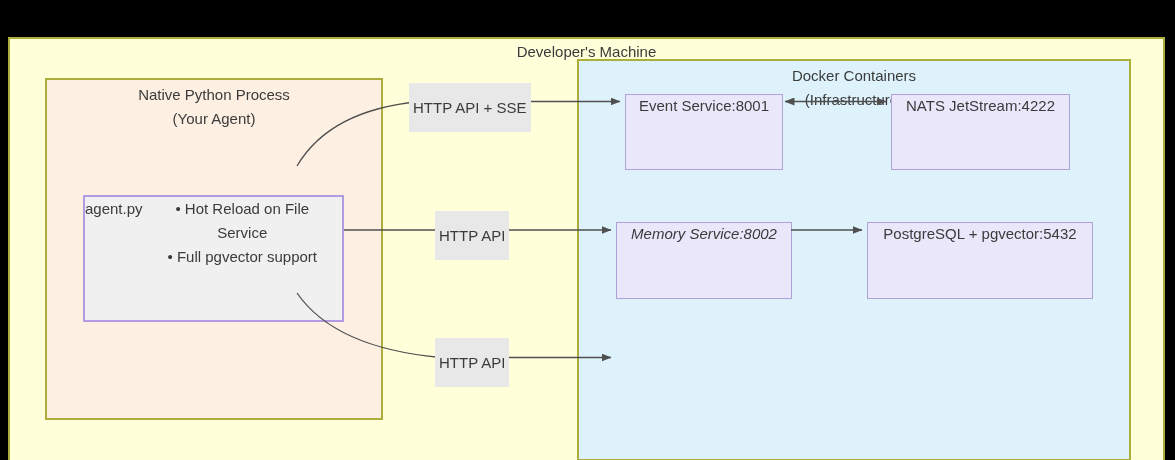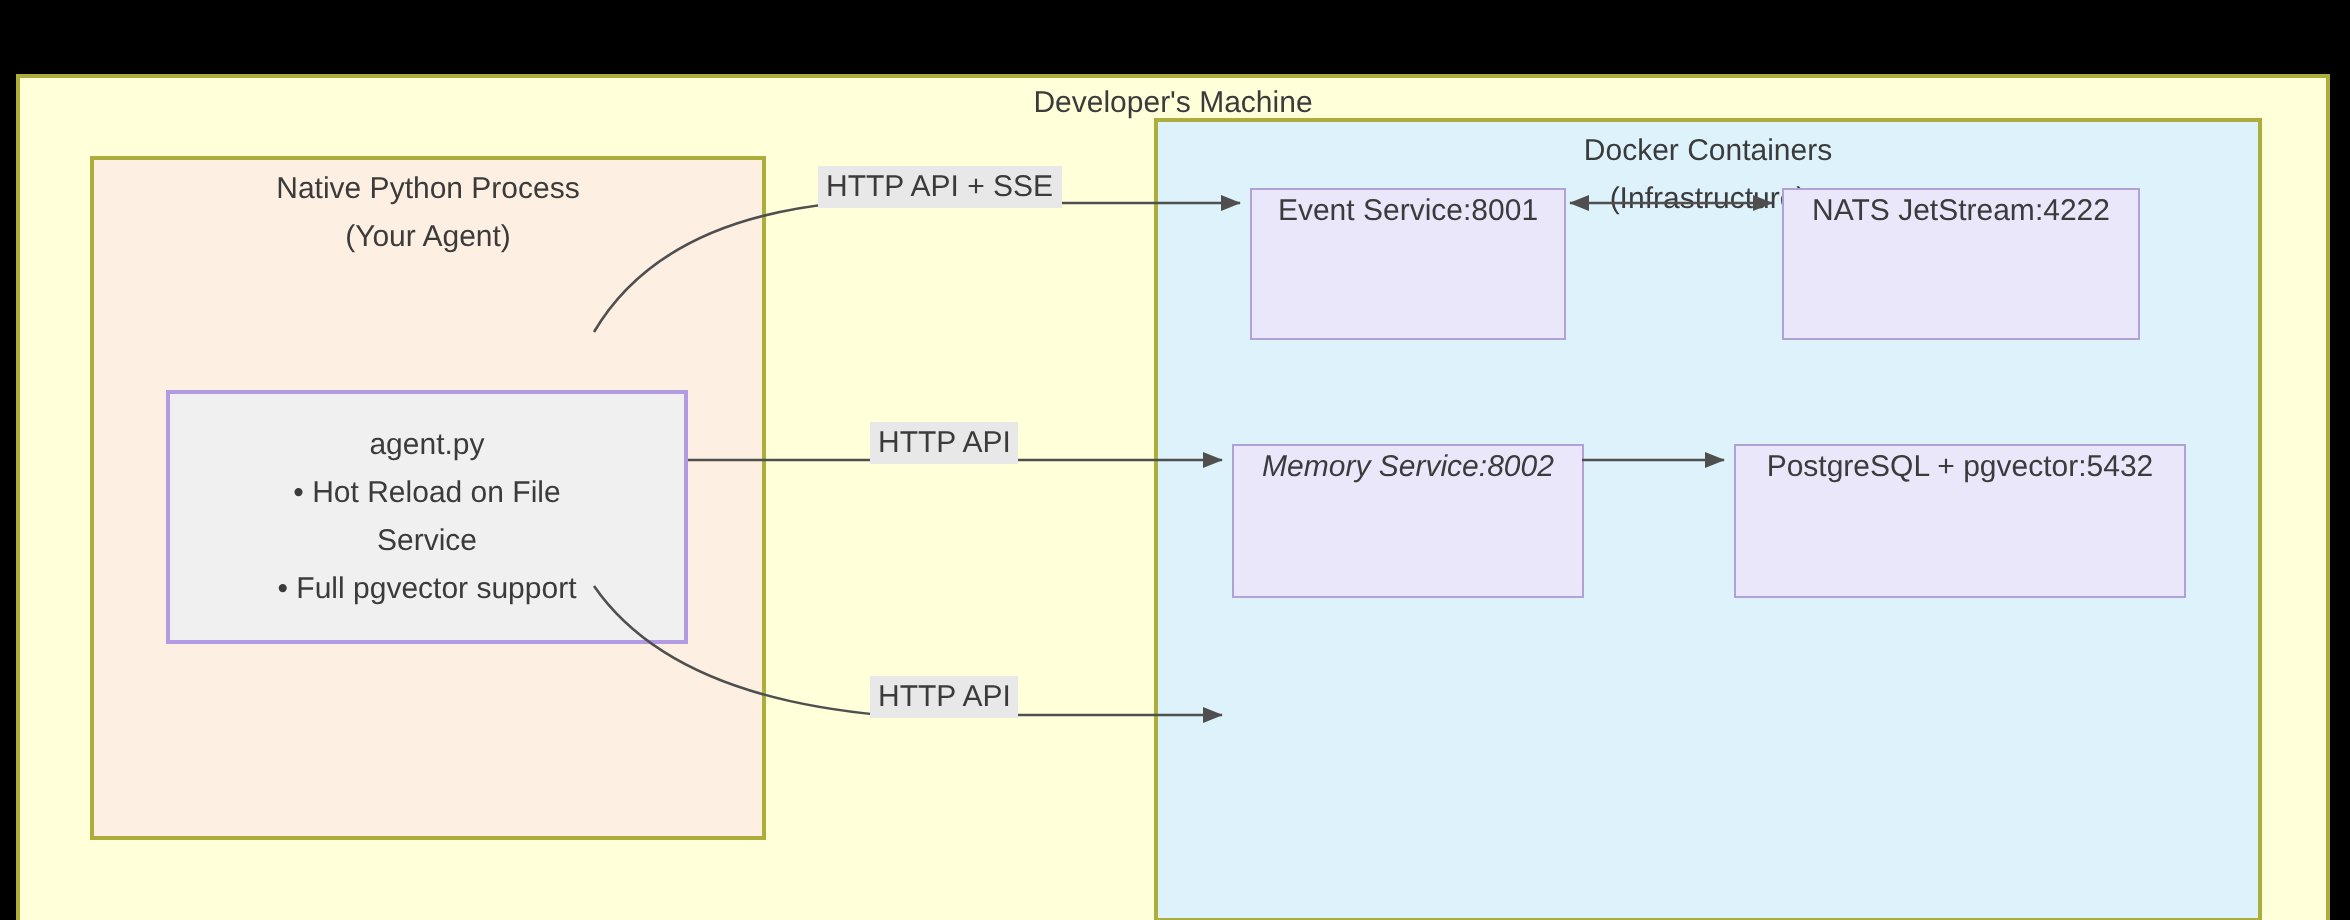--- a/index.html
+++ b/index.html
@@ -23,39 +23,39 @@
     position:absolute;left:35px;top:39px;width:334px;height:338px;
     background:#fdf0e3;border:2px solid #adad3b;z-index:1;
   }
   .docker{
     position:absolute;left:567px;top:20px;width:550px;height:398px;
     background:#def2fb;border:2px solid #adad3b;z-index:1;
   }
   .agent-node{
     position:absolute;left:36px;top:115px;width:257px;height:123px;
     background:#f1f0f1;border:2px solid #b29be0;
-    display:flex;flex-direction:column;justify-content:center;
+    display:flex;flex-direction:row;justify-content:center;
     text-align:center;font-size:15px;line-height:24px;
   }
   .agent-bullets{width:180px;margin:0 auto;}
   .bullet::before{content:"\2022\00a0";}
   .node{
     position:absolute;background:#eae7fb;border:1.3px solid #b0a1d7;
     display:flex;flex-direction:row;justify-content:center;
     text-align:center;font-size:15px;line-height:22px;z-index:3;
   }
   .node-event   {left:46px;top:33px;width:156px;height:74px;}
   .node-nats    {left:312px;top:33px;width:177px;height:74px;}
   .node-memory  {left:37px;top:161px;width:174px;height:75px;font-style:italic;}
   .node-postgres{left:288px;top:161px;width:224px;height:75px;}
   .node-registry{left:37px;top:288px;width:174px;height:76px;}
   .edges{position:absolute;left:0;top:0;width:1175px;height:460px;z-index:2;pointer-events:none;}
   .edge-label{
     position:absolute;z-index:4;background:#e8e8e8;color:#3b3b3b;
-    font-size:15px;line-height:21px;padding:0 4px;white-space:nowrap;
+    font-size:15px;line-height:21px;padding:14px 4px;white-space:nowrap;
   }
   .label-sse {left:409px;top:83px;}
   .label-mem {left:435px;top:211px;}
   .label-reg {left:435px;top:338px;}
 </style>
 </head>
 <body>
 
 <div class="stage">
   <div class="machine">

